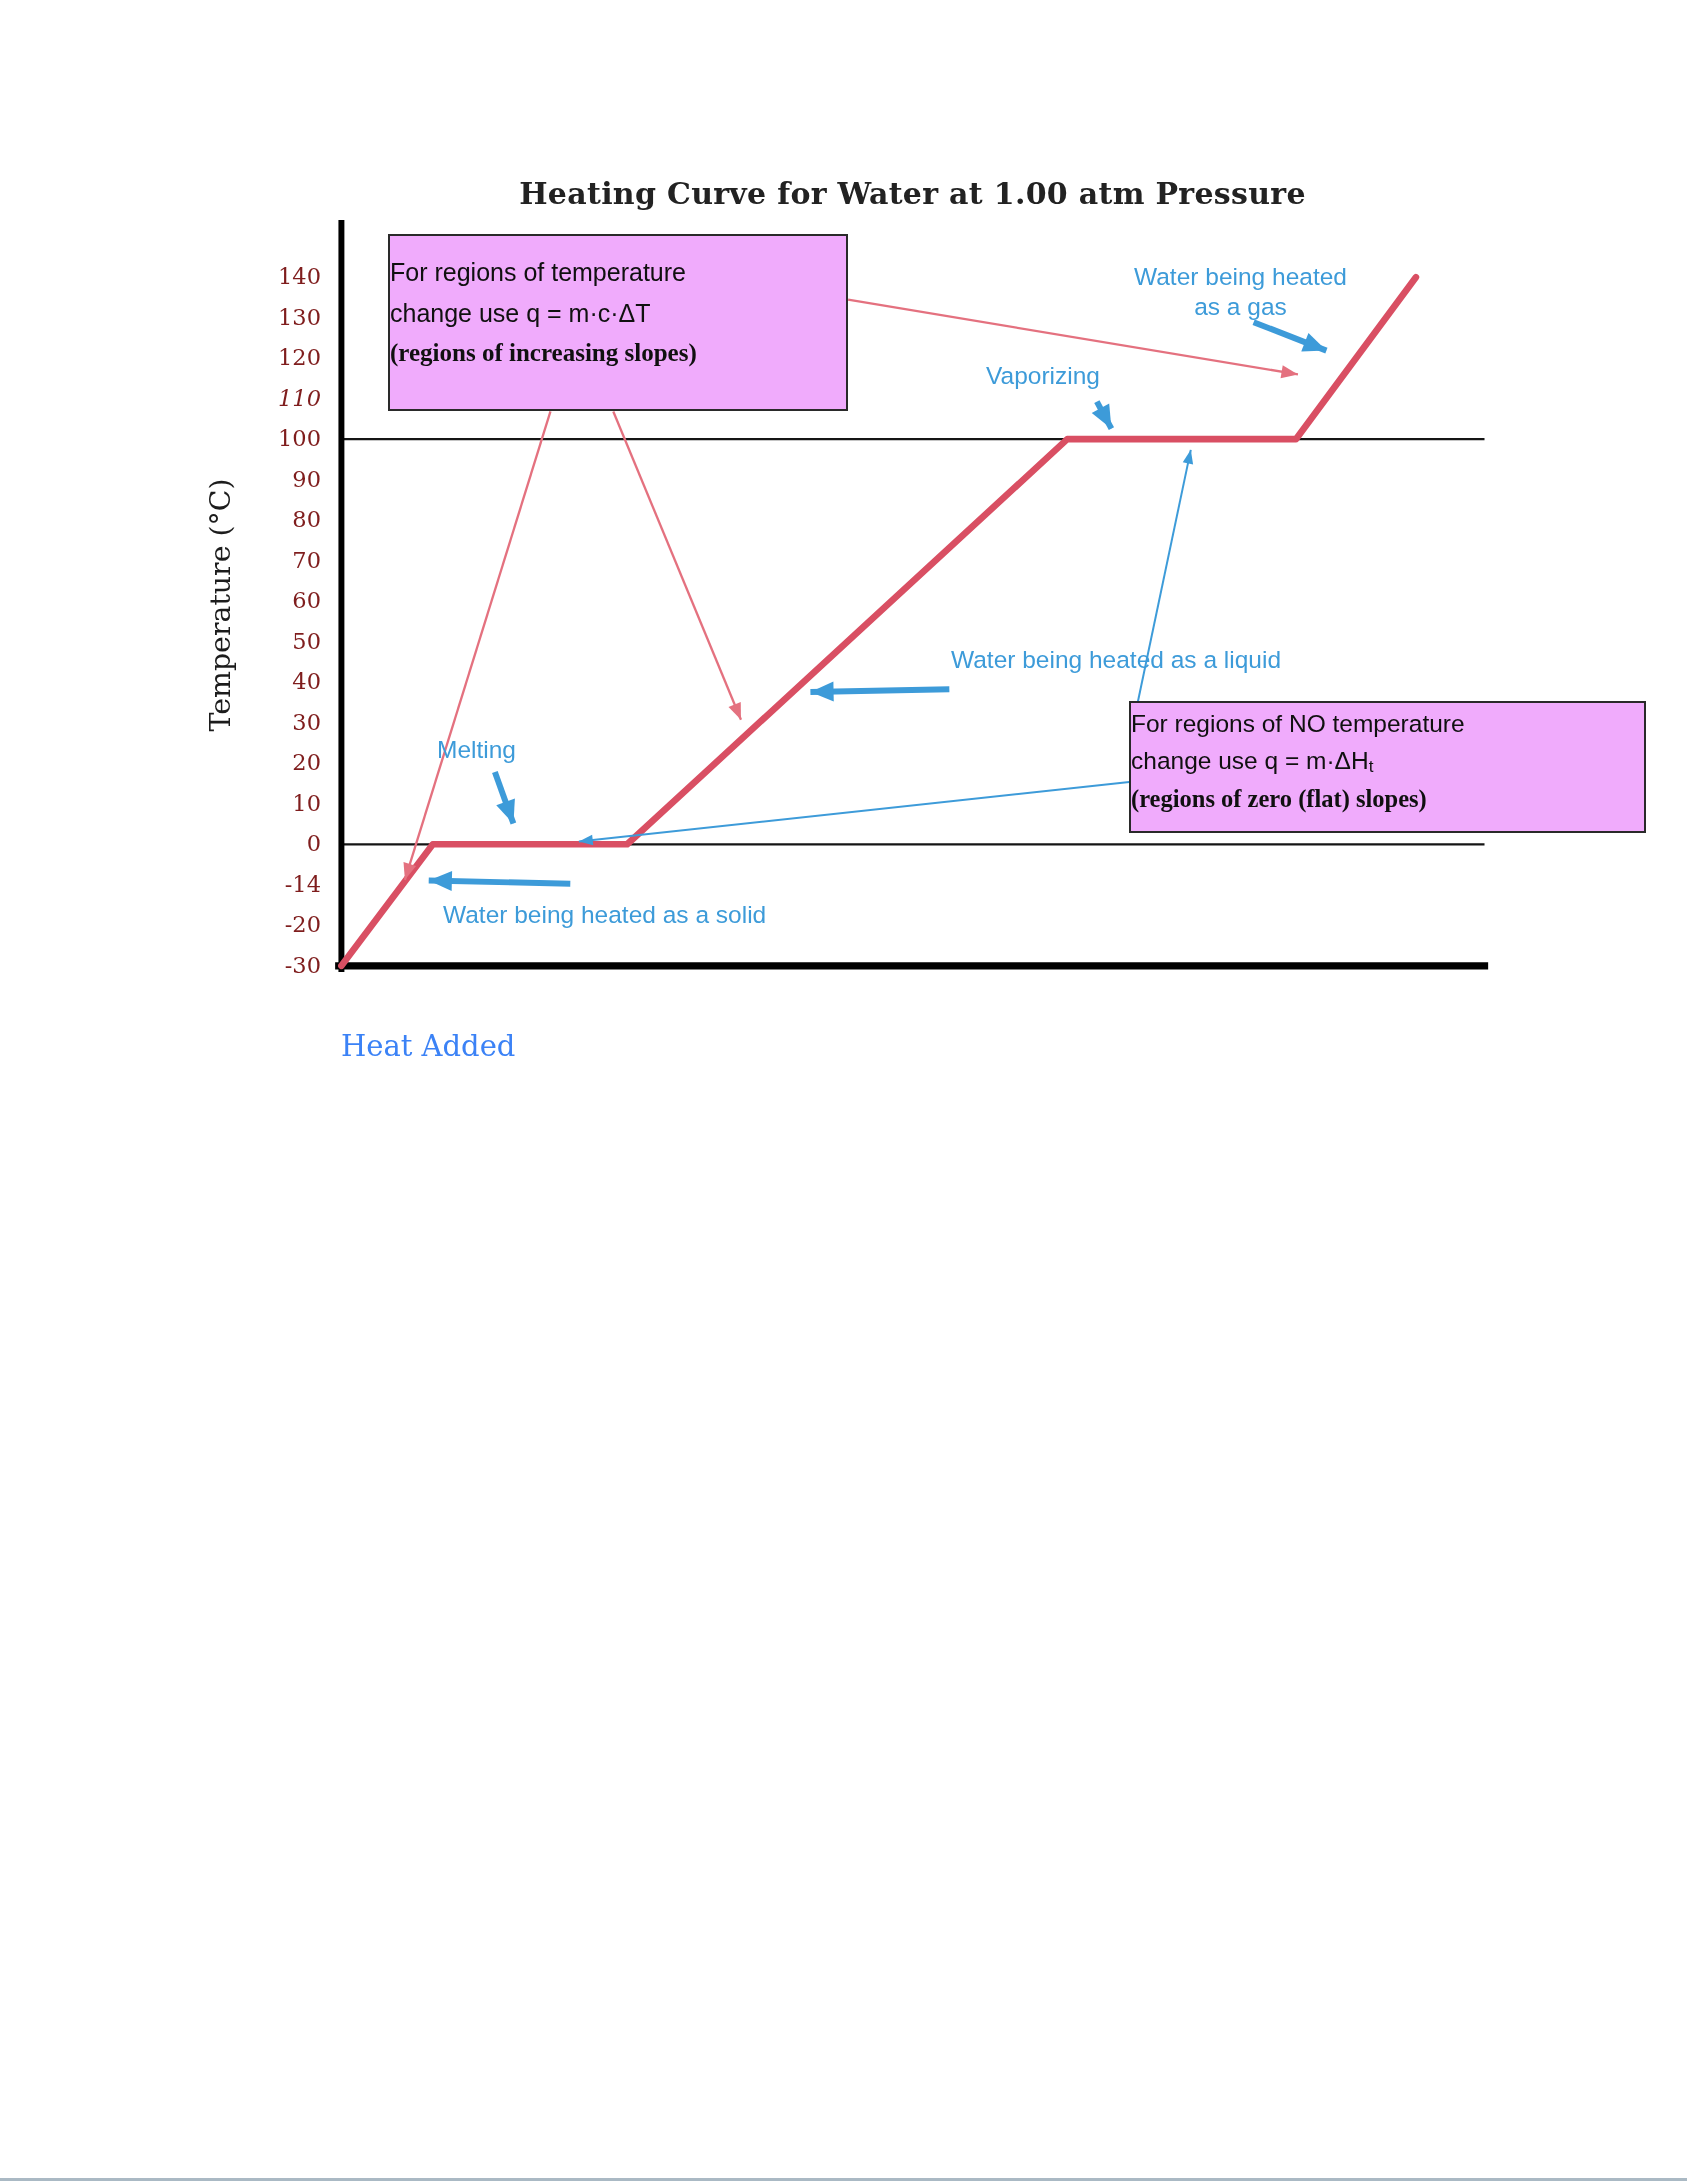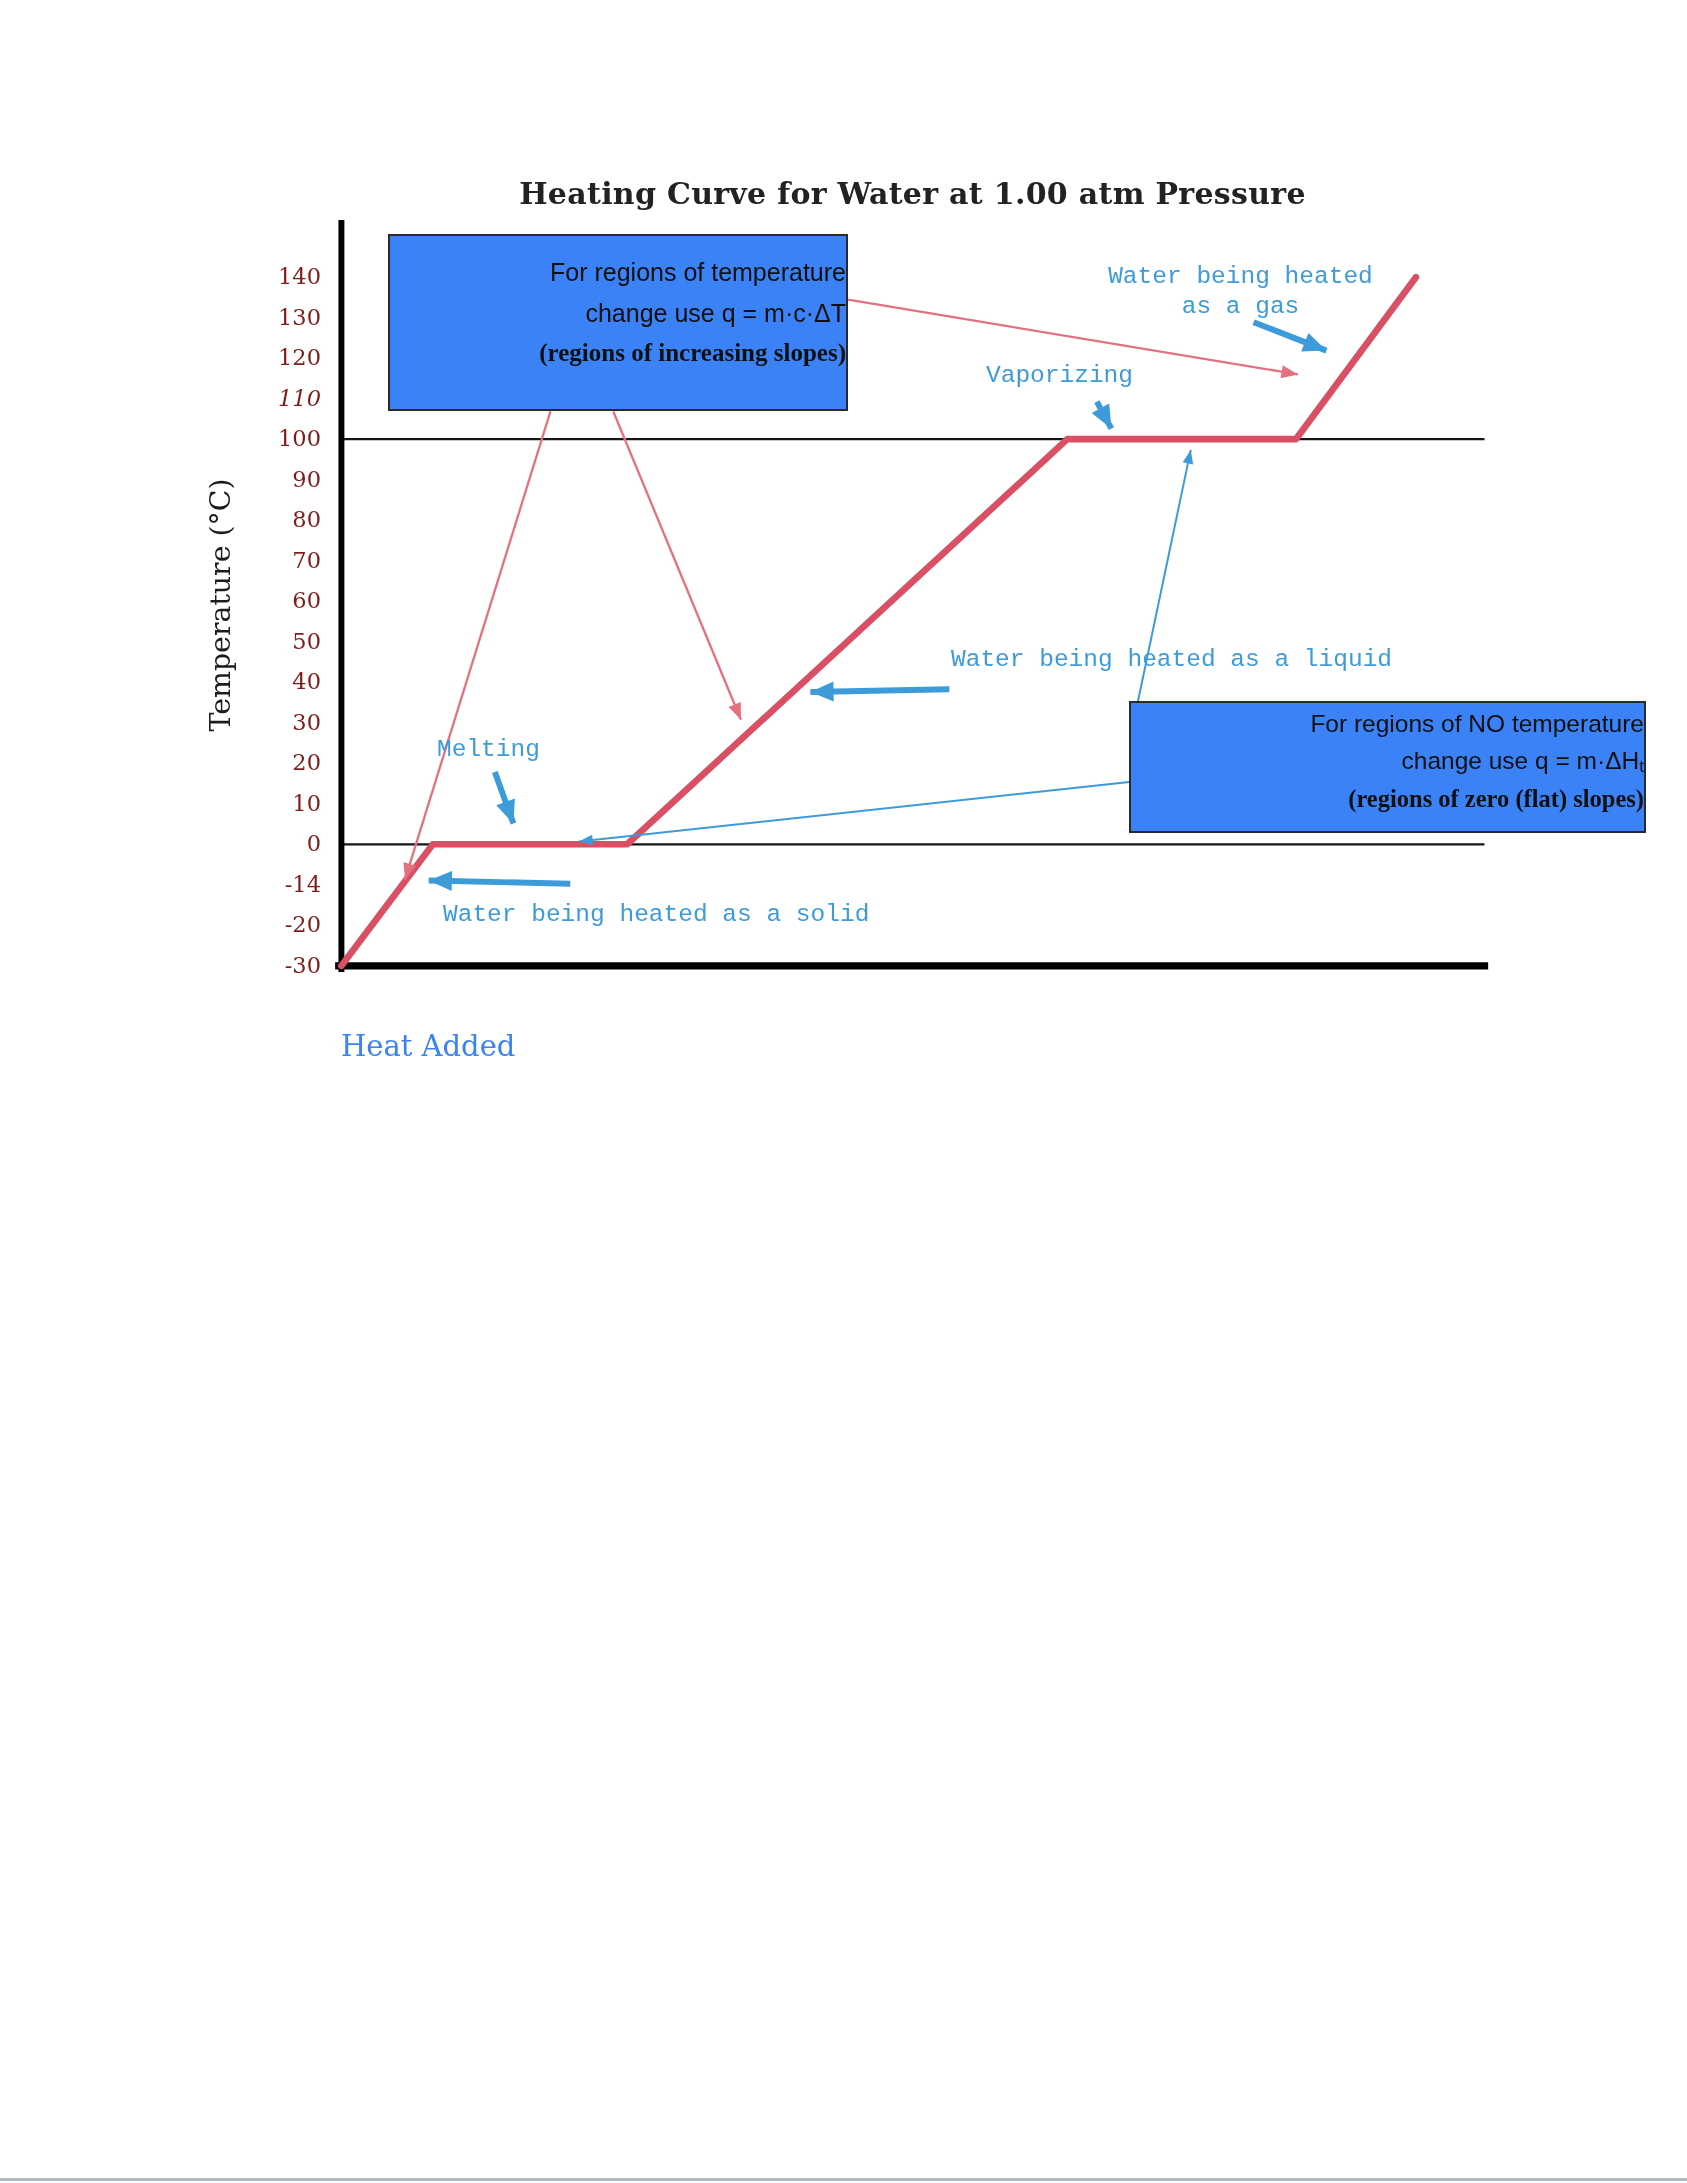--- a/index.html
+++ b/index.html
@@ -18,30 +18,30 @@
   }
   .xlabel{
     position:absolute;left:341px;top:988px;width:1143px;
     font-size:29px;color:#3b82f6;margin-top:41px;
   }
   .tick-label{
     position:absolute;left:209px;width:112px;text-align:right;
     font-size:22.5px;color:#7f1d1d;transform:translateY(-52%);
   }
   .anno-box{
-    position:absolute;background:#3b82f6;border:2px solid #2a2a2a;box-sizing:border-box;
-    text-align:right;font-family:"Liberation Sans", sans-serif;color:#101010;
+    position:absolute;background:#f0abfc;border:2px solid #2a2a2a;box-sizing:border-box;
+    text-align:left;font-family:"Liberation Sans", sans-serif;color:#101010;
   }
   .box1{left:388px;top:234px;width:460px;height:177px;font-size:25px;line-height:1.62;padding-top:16px;}
   .box2{left:1129px;top:701px;width:517px;height:132px;font-size:24.5px;line-height:1.52;padding-top:2px;}
   .anno-box b{font-weight:normal;}
   .bold-line{font-weight:bold;font-family:Liberation Serif, serif;}
   sub.f-sub{font-size:0.7em;vertical-align:-0.2em;}
   .blue-label{
-    position:absolute;color:#3d9bd9;font-size:24.5px;font-family:Liberation Mono, monospace;white-space:nowrap;
+    position:absolute;color:#3d9bd9;font-size:24.5px;font-family:Liberation Sans, sans-serif;white-space:nowrap;
   }
   .gas-label{left:1104px;top:262px;width:273px;text-align:center;line-height:1.22;white-space:normal;}
   .vaporizing-label{left:986px;top:362px;}
   .liquid-label{left:951px;top:646px;}
   .melting-label{left:437px;top:736px;}
   .solid-label{left:443px;top:901px;}
   .scan-edge{position:absolute;left:0;bottom:2px;width:100%;height:3.3px;background:#7d93a4;opacity:.65;}
 </style>
 </head>
 <body>

